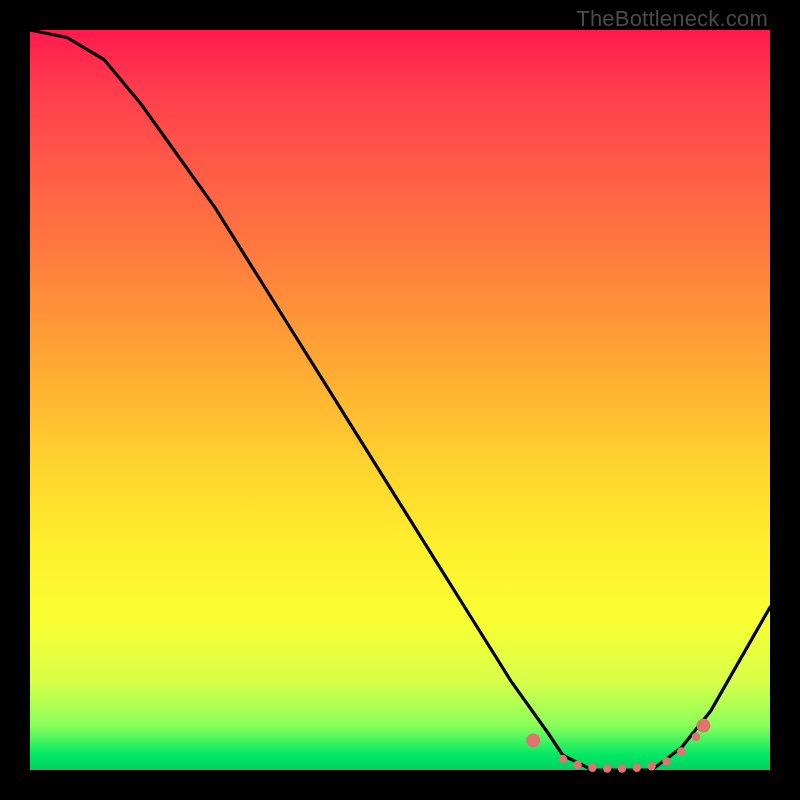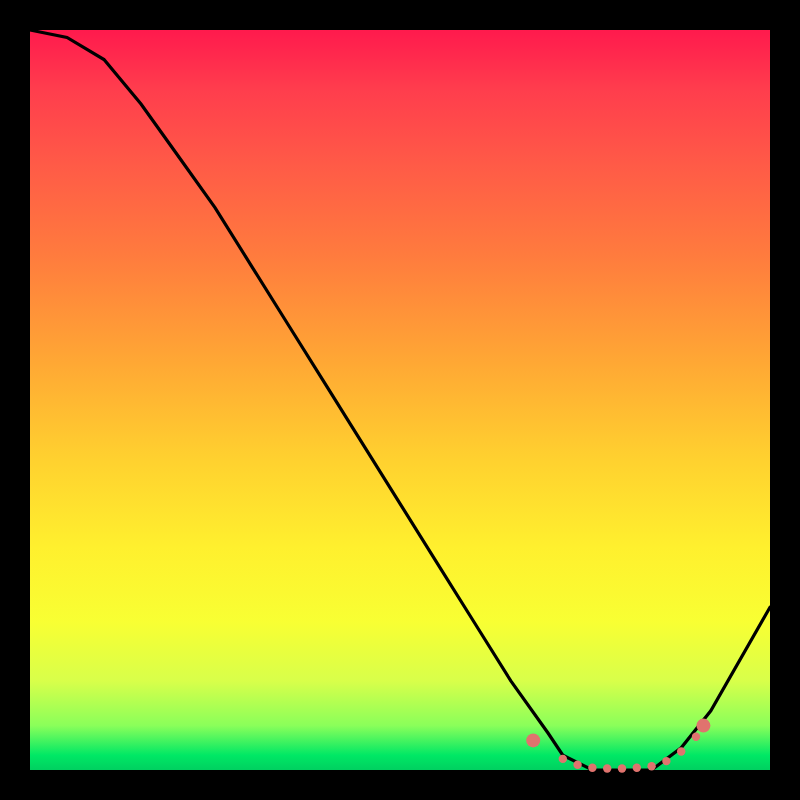--- a/index.html
+++ b/index.html
@@ -55,20 +55,21 @@
     height: 740px;
     overflow: visible;
   }
 </style>
 </head>
 <body>
 
 <div class="frame">
   <div class="plot"></div>
 
+  <div class="watermark">TheBottleneck.com</div>
 
   <svg class="curve" viewBox="0 0 740 740">
     <path id="curvePath" fill="none" stroke="#000" stroke-width="3.2" stroke-linecap="round" d="M0.0 0.0 L37.0 7.4 L74.0 29.6 L111.0 74.0 L148.0 125.8 L185.0 177.6 L222.0 236.8 L259.0 296.0 L296.0 355.2 L333.0 414.4 L370.0 473.6 L407.0 532.8 L444.0 592.0 L481.0 651.2 L518.0 703.0 L532.8 725.2 L562.4 740.0 L592.0 740.0 L621.6 740.0 L651.2 717.8 L680.8 680.8 L740.0 577.2"></path>
     <g id="dots">
         <circle cx="503.2" cy="710.4" r="7" fill="#e0736e"></circle>
         <circle cx="532.8" cy="728.9" r="4.2" fill="#e0736e"></circle>
         <circle cx="547.6" cy="734.8" r="4.2" fill="#e0736e"></circle>
         <circle cx="562.4" cy="737.8" r="4.2" fill="#e0736e"></circle>
         <circle cx="577.2" cy="738.5" r="4.2" fill="#e0736e"></circle>
         <circle cx="592.0" cy="738.5" r="4.2" fill="#e0736e"></circle>

